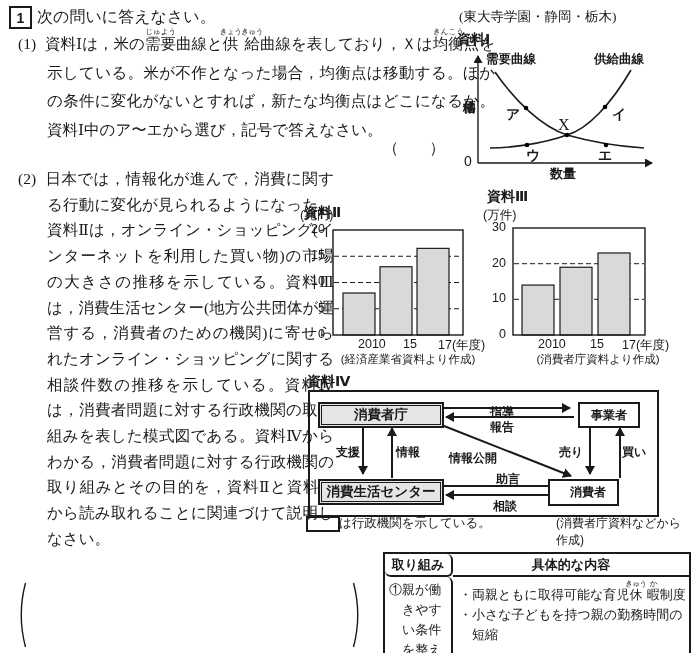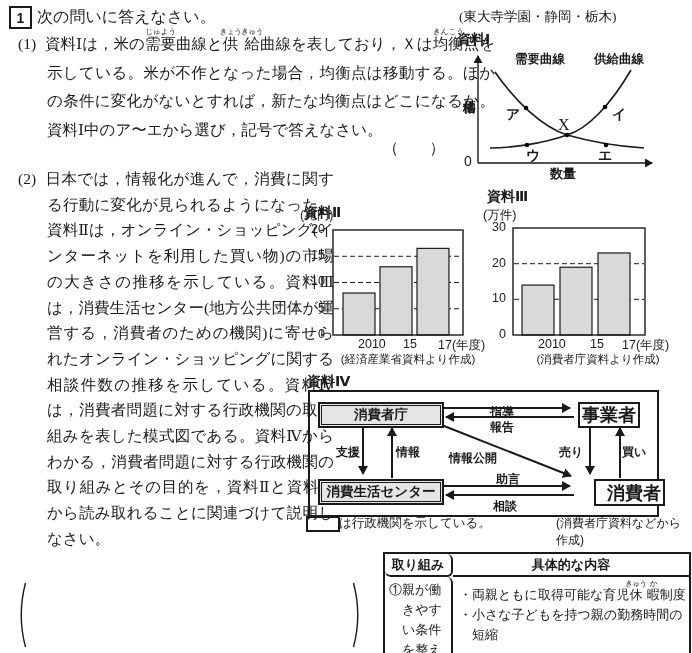--- a/index.html
+++ b/index.html
@@ -25,21 +25,21 @@
   .src{font-size:11.5px;text-align:center;}
   .unit{font-size:12.5px;}
   .curvelabel{font-size:12.5px;font-weight:600;}
   .ptlabel{font-size:14px;font-weight:600;}
   .alabel{font-size:12px;font-weight:600;}
   .dbox{border:2px solid #1a1a1a;background:#e5e5e5;}
   .dbox .inner{position:absolute;inset:1px;border:1px solid #1a1a1a;
         display:flex;align-items:center;justify-content:center;
         font-size:13.5px;font-weight:600;}
   .sbox{border:2px solid #1a1a1a;background:#fff;display:flex;align-items:center;
-        justify-content:center;font-size:18px;font-weight:600;}
+        justify-content:center;font-size:12px;font-weight:600;}
   .axis{stroke:#1a1a1a;stroke-width:1.4;fill:none;}
   .curve{stroke:#1a1a1a;stroke-width:1.6;fill:none;}
   .pframe{fill:none;stroke:#1a1a1a;stroke-width:1.4;}
   .grid{stroke:#1a1a1a;stroke-width:1;stroke-dasharray:5 3;}
   .bar{fill:#d9d9d9;stroke:#1a1a1a;stroke-width:1.2;}
   .flowline{stroke:#1a1a1a;stroke-width:2;fill:none;}
   .paren{stroke:#1a1a1a;stroke-width:1.4;fill:none;}
   #f4outer{left:308px;top:390px;width:347px;height:123px;border:2px solid #1a1a1a;}
   .legendbox{left:306px;top:516px;width:30px;height:12px;border:2px solid #1a1a1a;}
   #anstable{left:383px;top:552px;width:304px;height:112px;border:2px solid #1a1a1a;
@@ -76,21 +76,21 @@
     <line class="axis" x1="18" y1="117" x2="18" y2="10" marker-end="url(#arr1)"></line>
     <line class="axis" x1="18" y1="117" x2="192" y2="117" marker-end="url(#arr1)"></line>
     <path class="curve" d="M35,26 C55,55 82,81 107,89 C128,95 153,100 184,102"></path>
     <path class="curve" d="M30,102 C50,102 82,98 107,89 C128,83 151,58 171,24"></path>
     <circle cx="66" cy="62" r="2.3"></circle>
     <circle cx="145" cy="61" r="2.3"></circle>
     <circle cx="67" cy="99" r="2.3"></circle>
     <circle cx="146" cy="99" r="2.3"></circle>
     <circle cx="107" cy="89" r="2.3"></circle>
   </svg>
-  <span class="abs sans curvelabel" style="left:486px;top:51px;margin-left:29px;">需要曲線</span>
+  <span class="abs sans curvelabel" style="left:486px;top:51px;">需要曲線</span>
   <span class="abs sans curvelabel" style="left:594px;top:51px;">供給曲線</span>
   <span class="abs sans" style="left:460px;top:90px;font-size:13px;font-weight:600;writing-mode:vertical-rl;text-orientation:upright;">価格</span>
   <span class="abs sans ptlabel" style="left:506px;top:106px;">ア</span>
   <span class="abs serif" style="left:558px;top:116px;font-size:16px;">X</span>
   <span class="abs sans ptlabel" style="left:612px;top:106px;">イ</span>
   <span class="abs sans ptlabel" style="left:526px;top:147px;">ウ</span>
   <span class="abs sans ptlabel" style="left:598px;top:147px;">エ</span>
   <span class="abs sans" style="left:464px;top:153px;font-size:14px;">0</span>
   <span class="abs sans" style="left:550px;top:165px;font-size:13px;font-weight:600;">数量</span>
 
@@ -160,21 +160,21 @@
     <line class="flowline" x1="133" y1="96" x2="262" y2="96" marker-end="url(#arr4)"></line>
     <line class="flowline" x1="266" y1="105" x2="138" y2="105" marker-end="url(#arr4)"></line>
   </svg>
   <div class="abs dbox sans" style="left:318px;top:402px;width:122px;height:22px;">
     <div class="inner">消費者庁</div>
   </div>
   <div class="abs sbox sans" style="left:578px;top:402px;width:58px;height:22px;">事業者</div>
   <div class="abs dbox sans" style="left:318px;top:479px;width:122px;height:22px;">
     <div class="inner">消費生活センター</div>
   </div>
-  <div class="abs sbox sans" style="left:594px;top:479px;width:58px;height:23px;padding-left:9px;">消費者</div>
+  <div class="abs sbox sans" style="left:548px;top:479px;width:58px;height:23px;padding-left:9px;">消費者</div>
   <span class="abs sans alabel" style="left:490px;top:392px;margin-top:12px;">指導</span>
   <span class="abs sans alabel" style="left:490px;top:419px;">報告</span>
   <span class="abs sans alabel" style="left:336px;top:444px;">支援</span>
   <span class="abs sans alabel" style="left:396px;top:444px;">情報</span>
   <span class="abs sans alabel" style="left:449px;top:450px;">情報公開</span>
   <span class="abs sans alabel" style="left:559px;top:444px;">売り</span>
   <span class="abs sans alabel" style="left:622px;top:444px;">買い</span>
   <span class="abs sans alabel" style="left:496px;top:471px;">助言</span>
   <span class="abs sans alabel" style="left:493px;top:498px;">相談</span>
   <div class="abs legendbox"></div>

